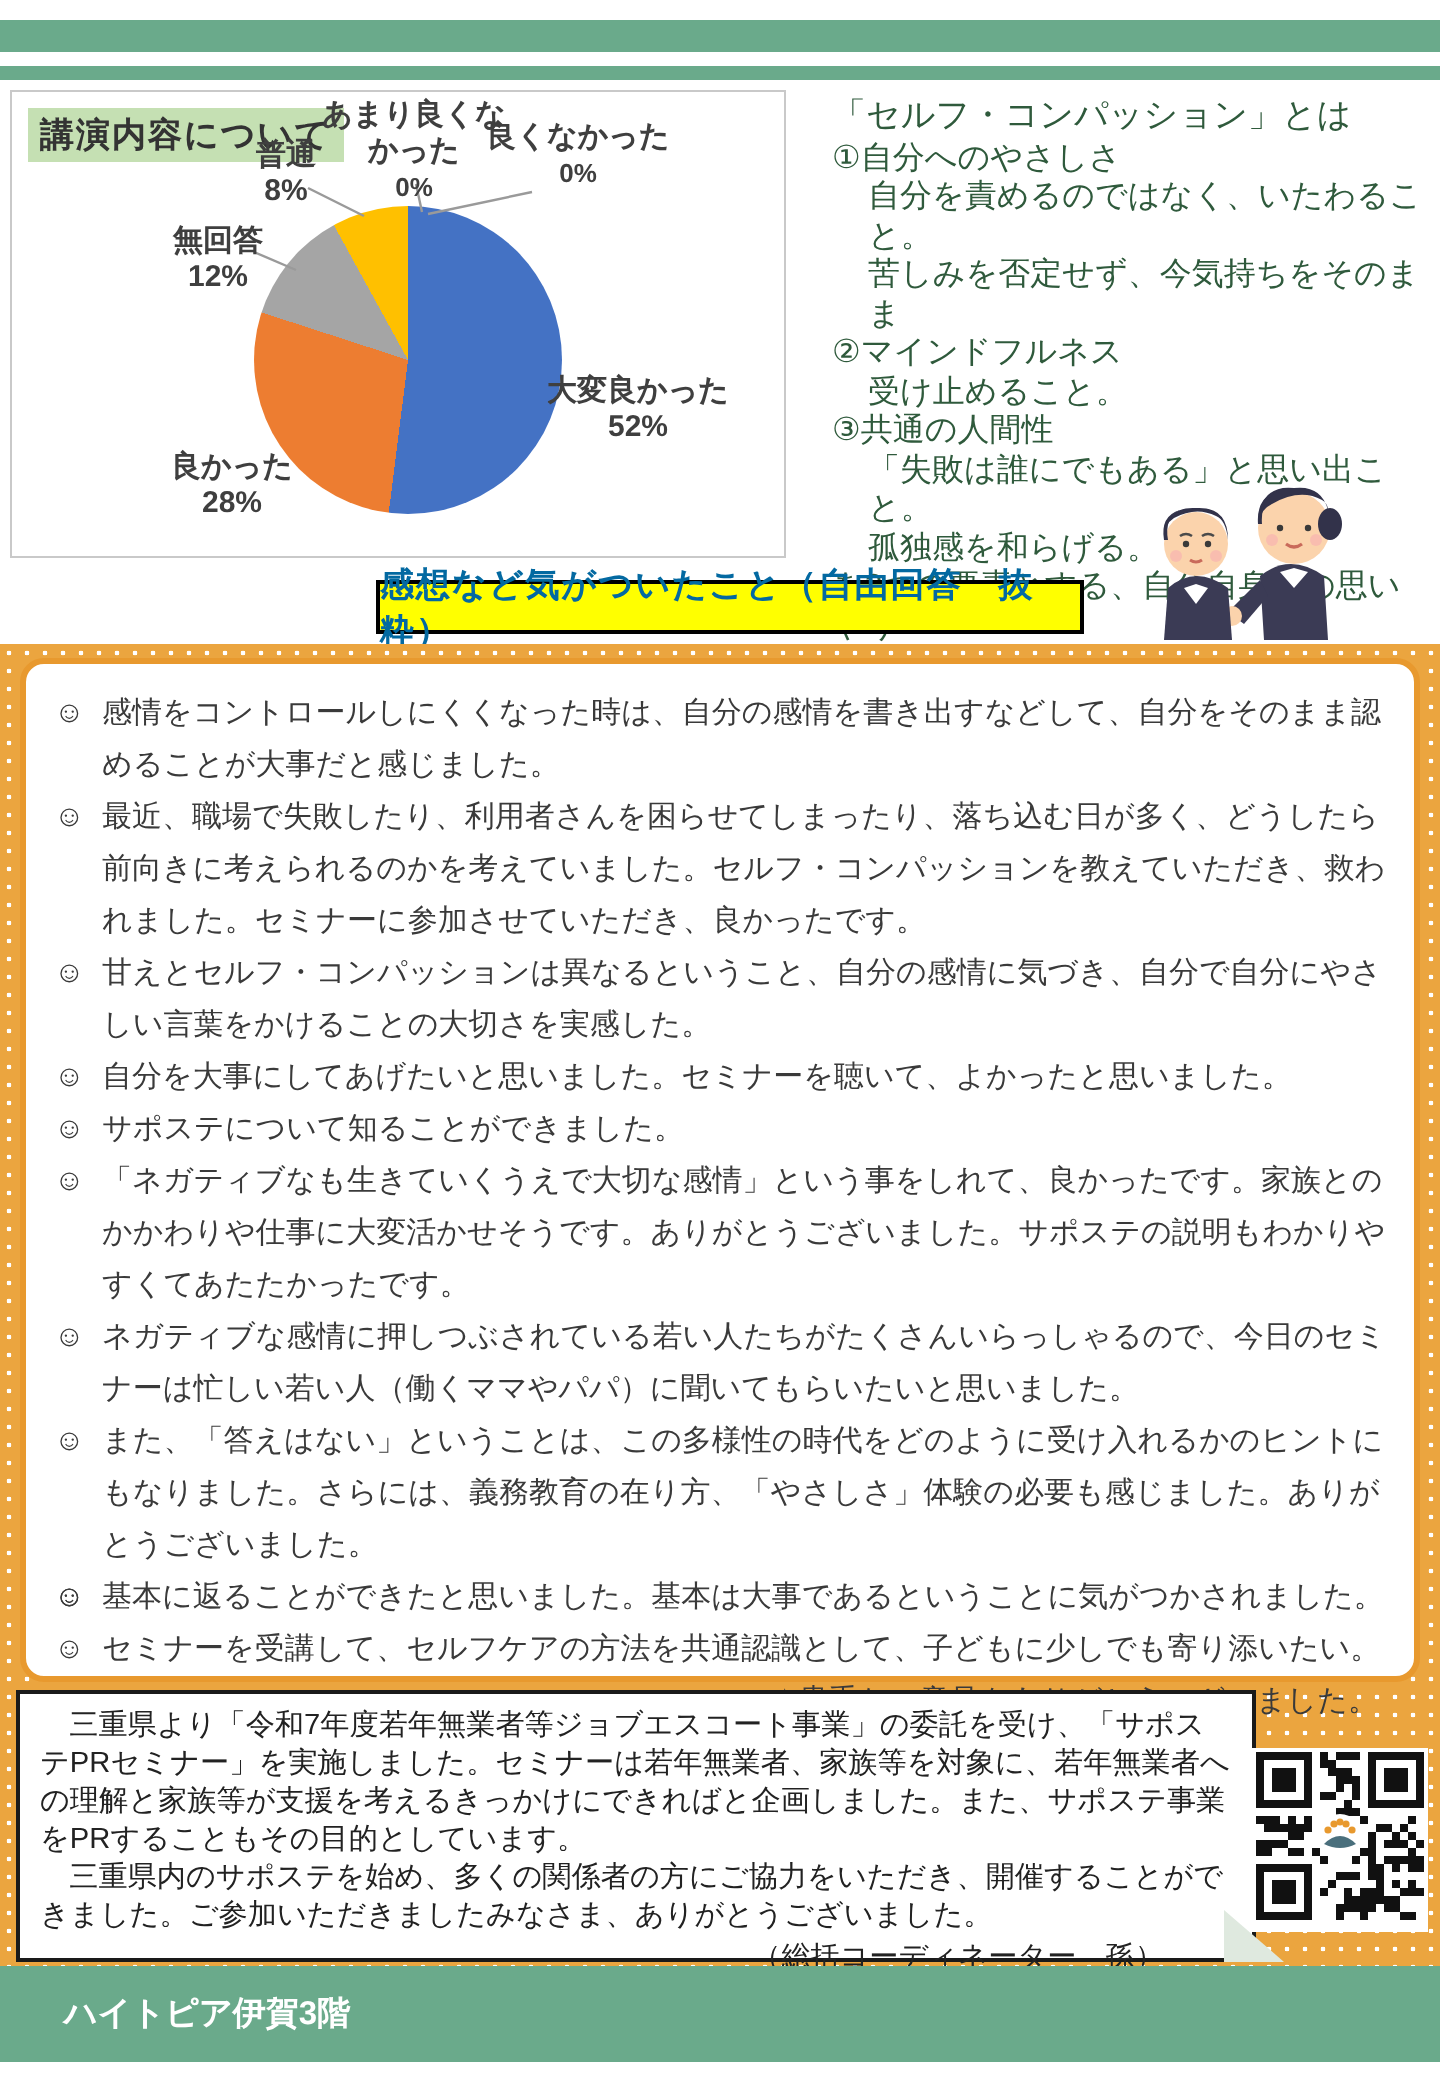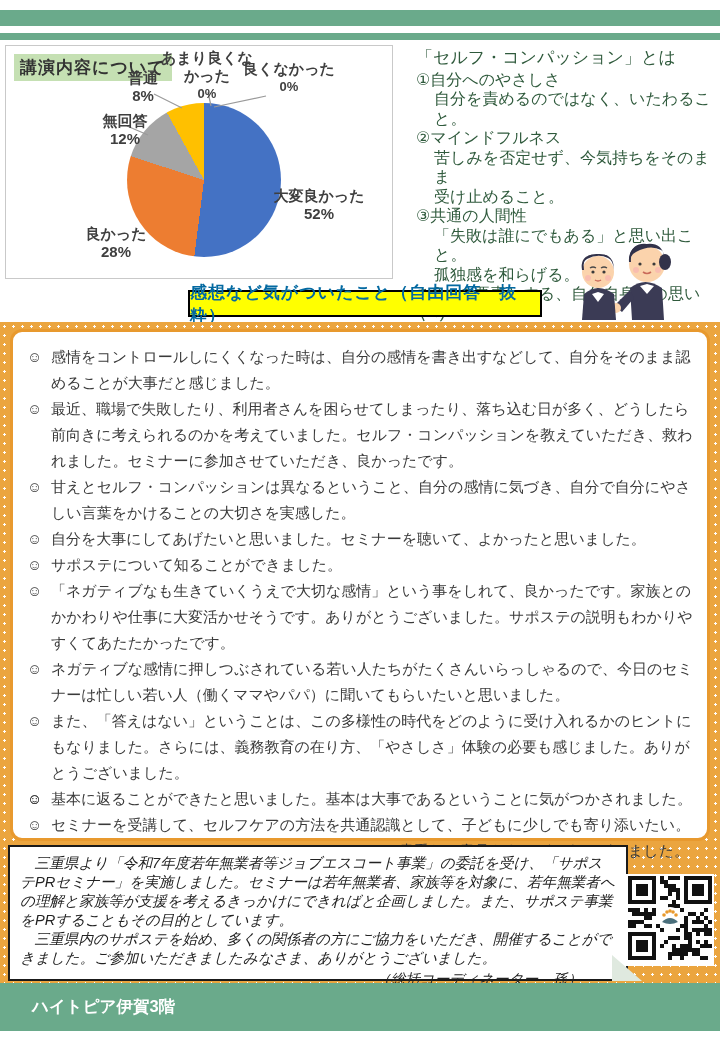--- a/index.html
+++ b/index.html
@@ -18,21 +18,21 @@
   
   .chart-panel { left:5px; top:45px; width:388px; height:234px; background:#fff; border:1px solid #c9c9c9; }
   .chart-title { position:absolute; left:8px; top:8px; background:#c5e0b3; color:#333; font-size:17px; font-weight:700; padding:2px 6px; letter-spacing:1px; }
   .pie { position:absolute; left:121px; top:57px; width:154px; height:154px; border-radius:50%;
          background:conic-gradient(#4472C4 0 52%, #ED7D31 52% 80%, #A5A5A5 80% 92%, #FFC000 92% 100%); }
   .pie-label { position:absolute; transform:translate(-50%,-50%); text-align:center; font-size:15px; font-weight:600; color:#3f3f3f; line-height:18px; white-space:nowrap; }
   .pie-label .pct { display:block; font-weight:700; }
   .pie-label.small .pct { font-size:13px; }
   .pl-1 { left:313px; top:159px; }
   .pl-2 { left:110px; top:197px; }
-  .pl-3 { left:119px; top:84px;text-align:center; }
+  .pl-3 { left:103px; top:84px;text-align:center; }
   .pl-4 { left:137px; top:41px; }
   .pl-5 { left:201px; top:30px; white-space:normal; width:100px; }
   .pl-6 { left:283px; top:32px; }
   .leader-lines { position:absolute; left:0; top:0; pointer-events:none; }
 
   
   .sc-block { left:416px; top:48px; width:300px; color:#2f5a3c; font-size:16px; line-height:19.5px; }
   .sc-title { text-align:left; font-size:17px; margin-bottom:2px; font-weight:400; }
   .sc-line.ind { padding-left:18px; }
 
@@ -51,21 +51,21 @@
 
   
   .comments-box { position:absolute; left:10px; top:7px; width:700px; height:512px; background:#fff;
     border:3px solid #e8992e; border-radius:12px; padding:12px 14px 6px 12px; }
   .comment { position:relative; padding-left:26px; font-size:15px; line-height:26px; color:#3a3a3a; }
   .comment .bullet { position:absolute; left:2px; top:0; font-size:15px; }
   .closing { text-align:right; font-size:15px; line-height:26px; padding-right:4px; }
 
   
   .note-box { position:absolute; left:8px; top:523px; width:620px; height:136px; background:#fff;
-    border:2px solid #1a1a1a; padding:7px 10px 4px 10px; font-size:14.6px; line-height:19px; color:#222;font-style:italic; }
+    border:2px solid #1a1a1a; padding:7px 10px 4px 10px; font-size:14.6px; line-height:19px; color:#222; }
   .note-box p { text-indent:1em; }
   .note-sign { text-align:right; padding-right:34px; margin-top:2px; }
   .fold { position:absolute; right:-16px; bottom:-2px; width:0; height:0;
     border-left:30px solid #dfe9df; border-top:26px solid transparent; }
 
   
   .qr-card { position:absolute; left:626px; top:552px; width:88px; height:92px; background:#fff; padding:2px; }
 
   
   .footer-bar { left:0; top:983px; width:720px; height:48px; background:#6aaa8b; color:#fff;
@@ -112,22 +112,22 @@
     <span>良くなかった</span>
     <span class="pct">0%</span>
   </div>
 </div>
 
 <div class="abs sc-block">
   <div class="sc-title">「セルフ・コンパッション」とは</div>
   <div id="sc-lines">
       <div class="sc-line">①自分へのやさしさ</div>
       <div class="sc-line ind">自分を責めるのではなく、いたわること。</div>
+      <div class="sc-line ind">苦しみを否定せず、今気持ちをそのまま</div>
       <div class="sc-line">②マインドフルネス</div>
-      <div class="sc-line ind">苦しみを否定せず、今気持ちをそのまま</div>
       <div class="sc-line ind">受け止めること。</div>
       <div class="sc-line">③共通の人間性</div>
       <div class="sc-line ind">「失敗は誰にでもある」と思い出こと。</div>
       <div class="sc-line ind">孤独感を和らげる。</div>
       <div class="sc-line">を3つの要素とする、自分自身への思いやり</div>
       <div class="sc-line">や慈しみのこと。</div>
     </div>
 </div>
 
 <svg class="abs illust" viewBox="0 0 128 92">

